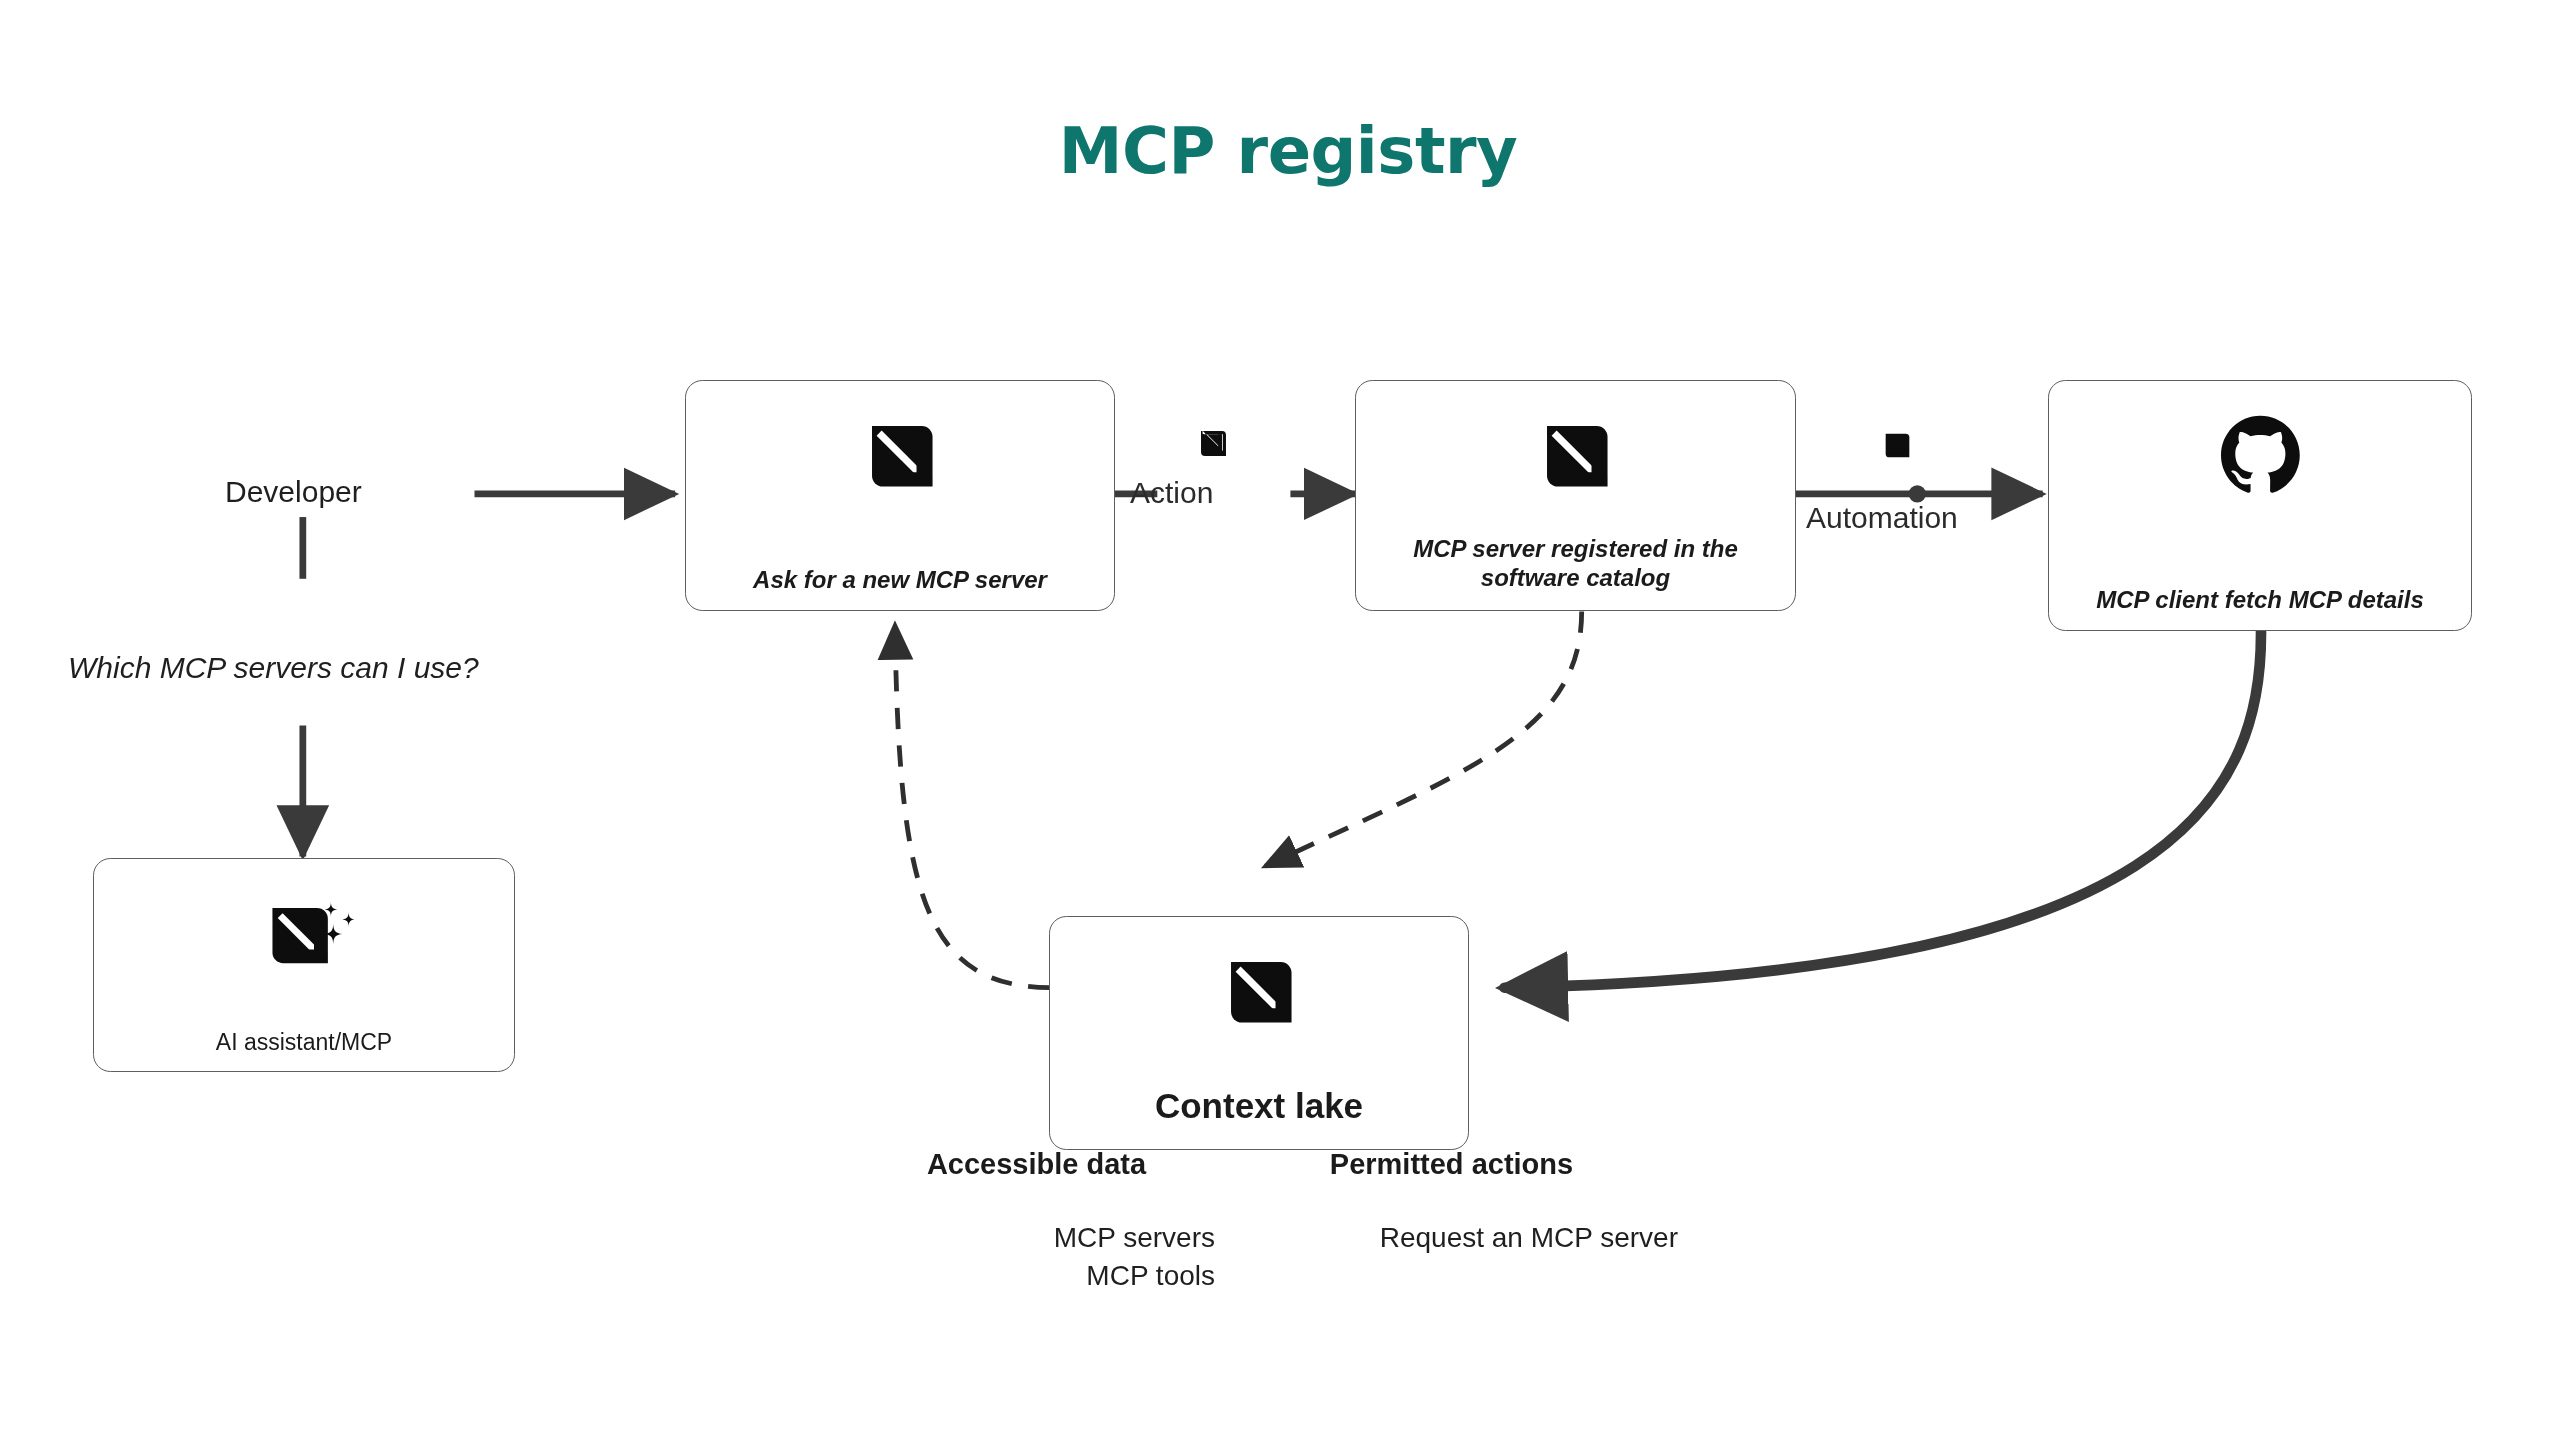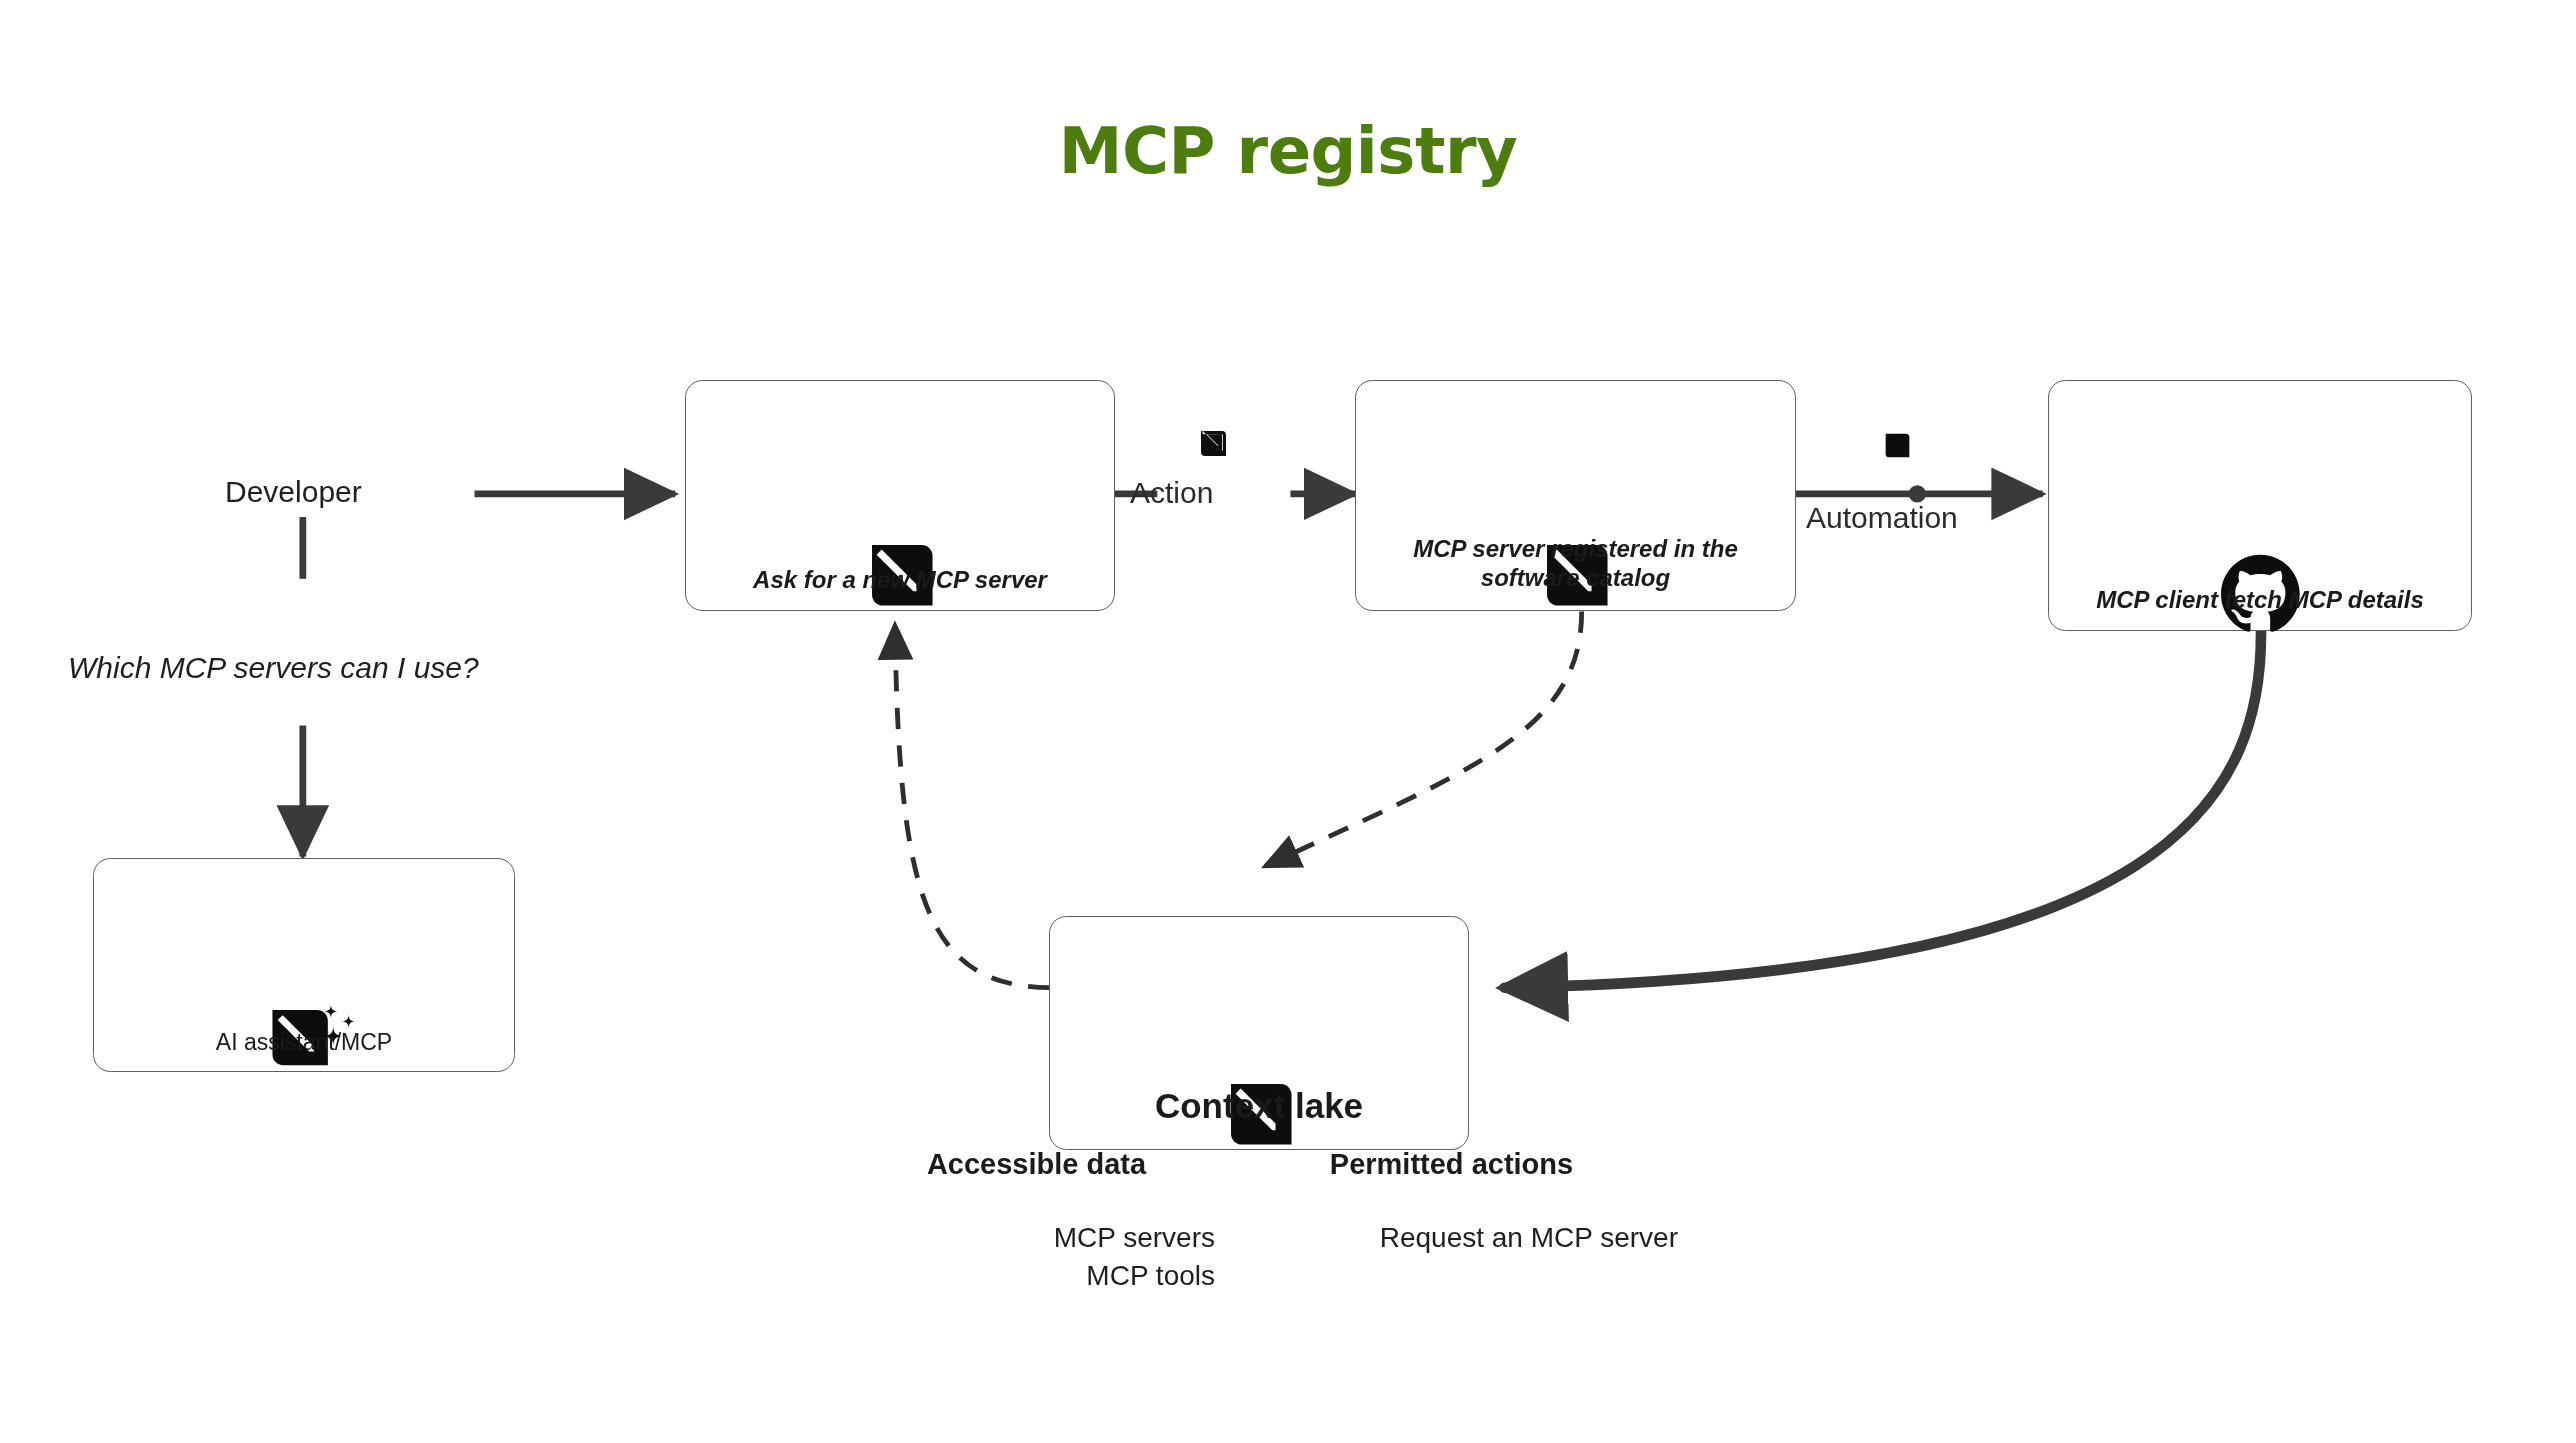--- a/index.html
+++ b/index.html
@@ -31,33 +31,33 @@
   }
   .title {
     position: absolute;
     left: 0;
     top: 114px;
     width: 2576px;
     text-align: center;
     font-size: 64px;
     font-weight: bold;
     letter-spacing: -0.5px;
-    color: #4d7c0f;
+    color: #0f766e;
     font-family: "DejaVu Sans", sans-serif;
   }
   .node {
     position: absolute;
     box-sizing: border-box;
     border: 1.9px solid #5e5e5e;
     border-radius: 17.4px;
     background: #ffffff;
     display: flex;
     flex-direction: column;
     align-items: center;
-    justify-content: flex-end;
+    justify-content: flex-start;
   }
   .node .icon-wrap {
     margin-top: 37px;
     height: 73px;
     display: flex;
     align-items: center;
     justify-content: center;
   }
   .node .node-label {
     position: absolute;

